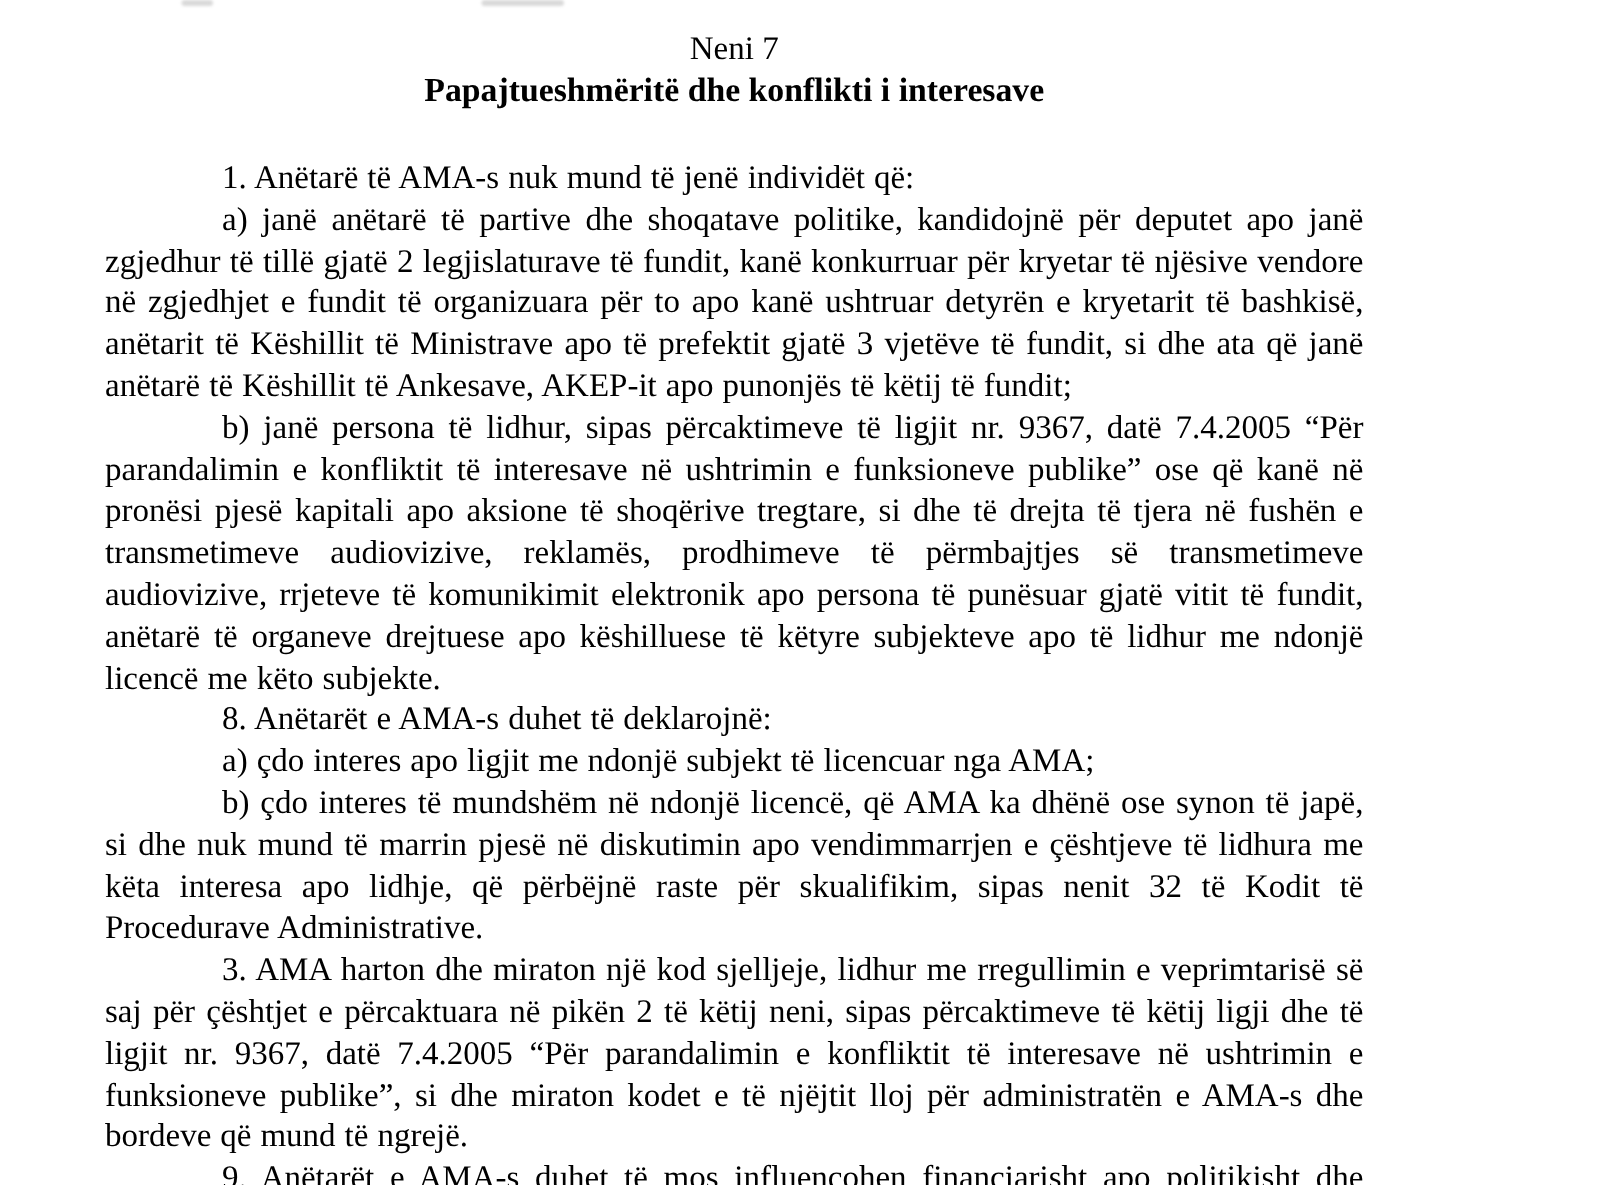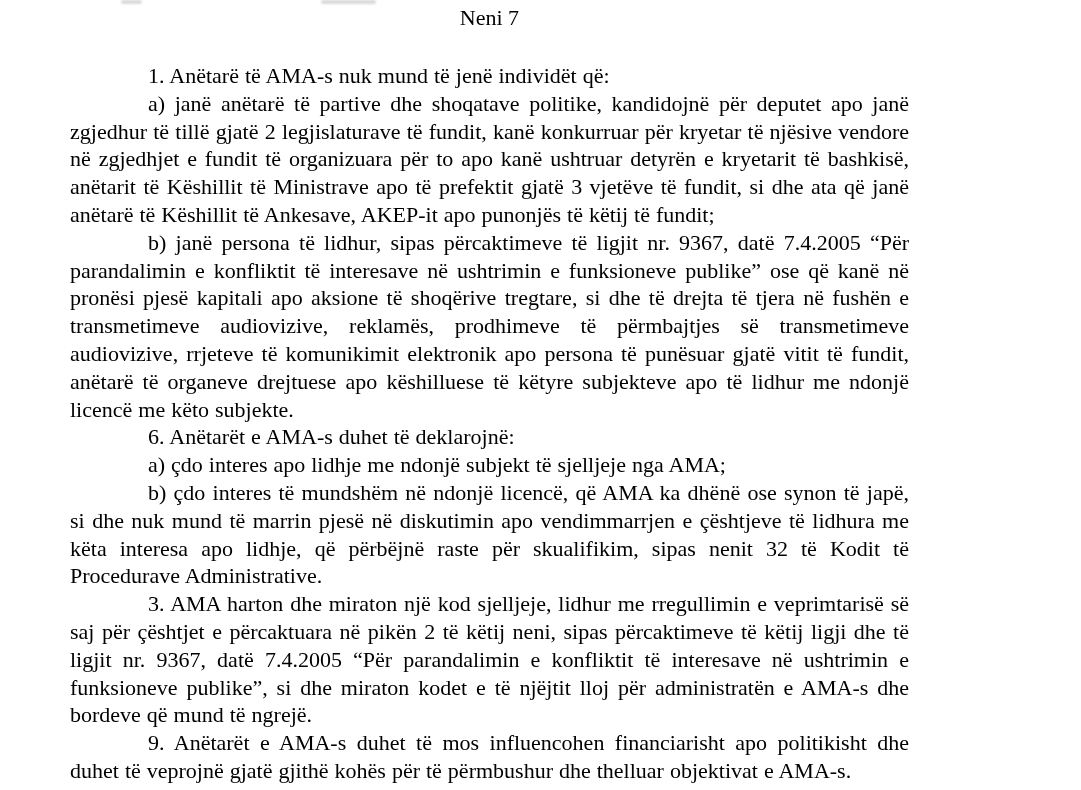--- a/index.html
+++ b/index.html
@@ -10,21 +10,21 @@
   body {
     width: 1081px;
     height: 790px;
     overflow: hidden;
     position: relative;
   }
   .page {
     box-sizing: border-box;
     width: 979px;
     height: 790px;
-    padding: 4px 70px 0 70px;
+    padding: 18px 70px 0 70px;
     font-family: "Liberation Serif", "DejaVu Serif", serif;
     font-size: 22px;
     line-height: 27.8px;
     color: #000000;
     background: #ffffff;
     position: relative;
   }
   .top-artifacts {
     position: absolute;
     top: 0;
@@ -72,25 +72,26 @@
 
 <div class="page">
 
   <div class="top-artifacts">
     <span class="artifact a1"></span>
     <span class="artifact a2"></span>
   </div>
 
   <h1 class="article-number">Neni 7</h1>
 
+  <h2 class="article-title">Papajtueshmëritë dhe konflikti i interesave</h2>
 
   <div class="article-body">
     <p>1. Anëtarë të AMA-s nuk mund të jenë individët që:</p>
     <p>a) janë anëtarë të partive dhe shoqatave politike, kandidojnë për deputet apo janë zgjedhur të tillë gjatë 2 legjislaturave të fundit, kanë konkurruar për kryetar të njësive vendore në zgjedhjet e fundit të organizuara për to apo kanë ushtruar detyrën e kryetarit të bashkisë, anëtarit të Këshillit të Ministrave apo të prefektit gjatë 3 vjetëve të fundit, si dhe ata që janë anëtarë të Këshillit të Ankesave, AKEP-it apo punonjës të këtij të fundit;</p>
     <p>b) janë persona të lidhur, sipas përcaktimeve të ligjit nr. 9367, datë 7.4.2005 “Për parandalimin e konfliktit të interesave në ushtrimin e funksioneve publike” ose që kanë në pronësi pjesë kapitali apo aksione të shoqërive tregtare, si dhe të drejta të tjera në fushën e transmetimeve audiovizive, reklamës, prodhimeve të përmbajtjes së transmetimeve audiovizive, rrjeteve të komunikimit elektronik apo persona të punësuar gjatë vitit të fundit, anëtarë të organeve drejtuese apo këshilluese të këtyre subjekteve apo të lidhur me ndonjë licencë me këto subjekte.</p>
-    <p>6. Anëtarët e AMA-s duhet të deklarojnë:</p>
-    <p>a) çdo interes apo lidhje me ndonjë subjekt të  sjelljeje nga AMA;</p>
+    <p>8. Anëtarët e AMA-s duhet të deklarojnë:</p>
+    <p>a) çdo interes apo ligjit me ndonjë subjekt të  licencuar nga AMA;</p>
     <p>b) çdo interes të mundshëm në ndonjë licencë, që AMA ka dhënë ose synon të japë, si dhe nuk mund të marrin pjesë në diskutimin apo vendimmarrjen e çështjeve të lidhura me këta interesa apo lidhje, që përbëjnë raste për skualifikim, sipas nenit 32 të Kodit të Procedurave Administrative.</p>
     <p>3. AMA harton dhe miraton një kod sjelljeje, lidhur me rregullimin e veprimtarisë së saj për çështjet e përcaktuara në pikën 2 të këtij neni, sipas përcaktimeve të këtij ligji dhe të ligjit nr. 9367, datë 7.4.2005 “Për parandalimin e konfliktit të interesave në ushtrimin e funksioneve publike”, si dhe miraton kodet e të njëjtit lloj për administratën e AMA-s dhe bordeve që mund të ngrejë.</p>
     <p>9. Anëtarët e AMA-s duhet të mos influencohen financiarisht apo politikisht dhe duhet të veprojnë gjatë gjithë kohës për të përmbushur dhe thelluar objektivat e AMA-s.</p>
   </div>
 
 </div>
 
 </body></html>

